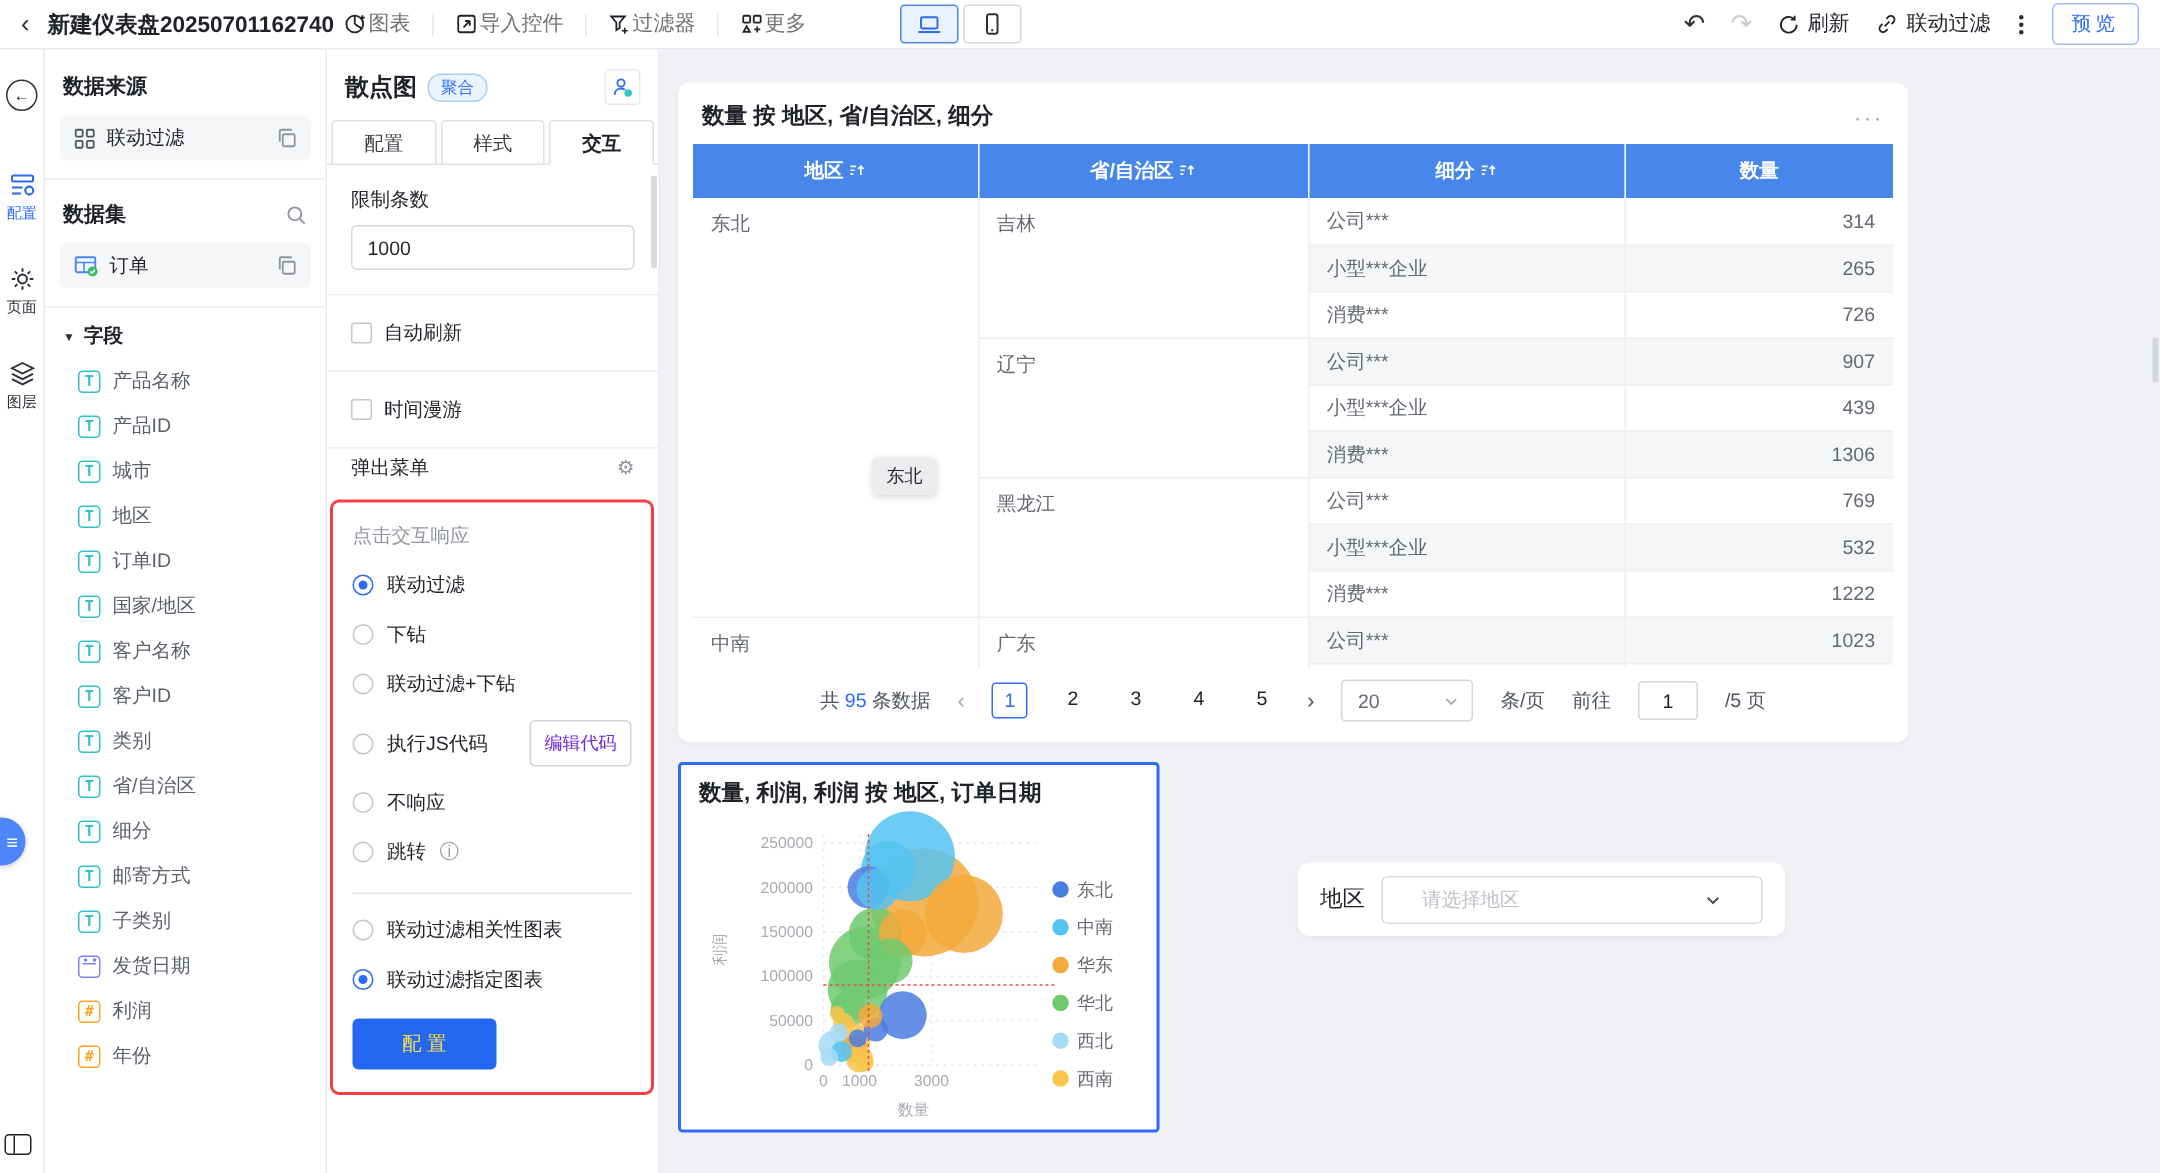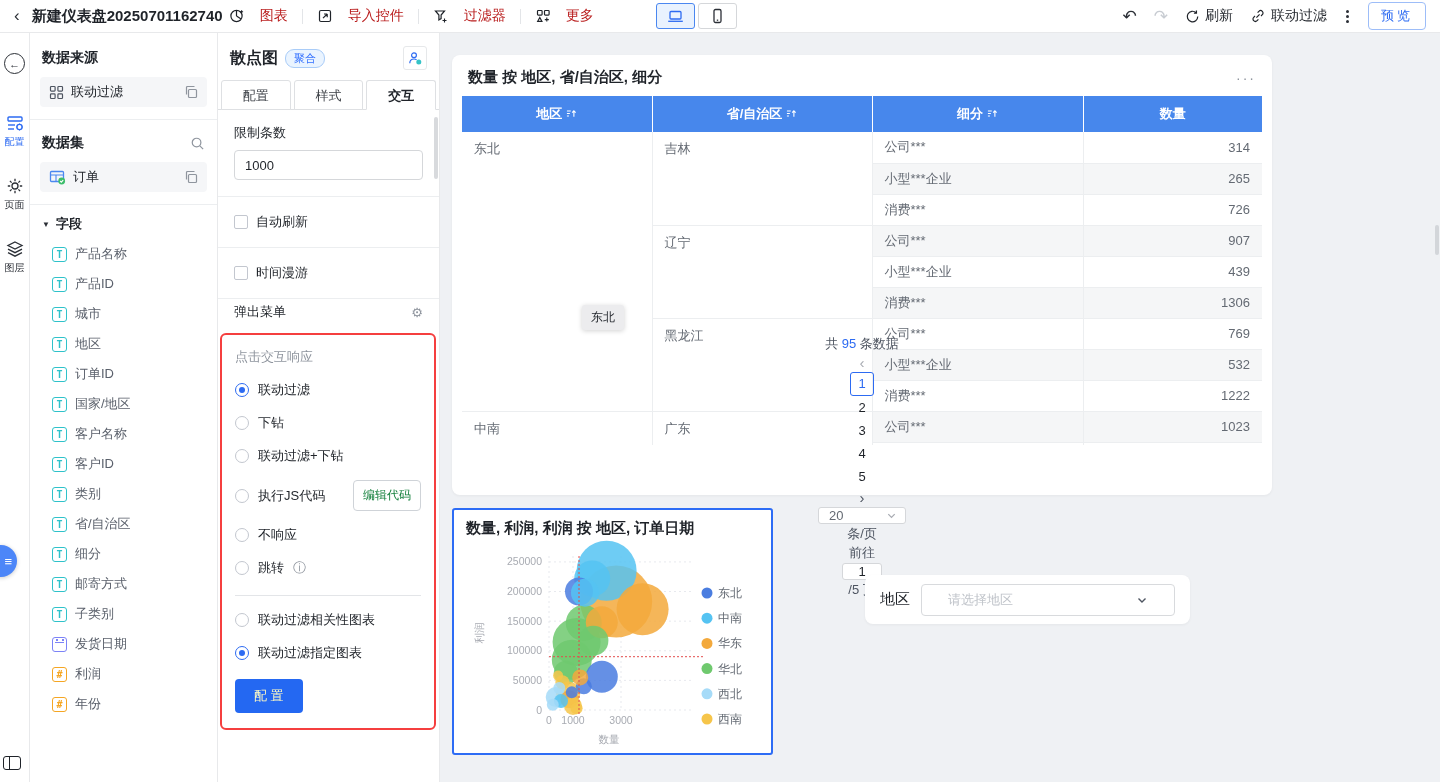--- a/index.html
+++ b/index.html
@@ -4,21 +4,21 @@
 <style>
   * { margin:0; padding:0; box-sizing:border-box; }
   html,body { width:1440px; height:782px; overflow:hidden; background:#fff;
     font-family:"Liberation Sans","DejaVu Sans",sans-serif; color:#1f2329; }
   svg { display:block; }
   
   .topbar { height:33px; background:#fff; border-bottom:1px solid #e8e9eb;
     display:flex; align-items:center; padding:0 14px; font-size:14px; }
   .back-arrow { font-size:17px; color:#2b2f36; margin-right:12px; cursor:pointer; }
   .doc-title { font-weight:bold; font-size:15px; margin-right:6px; white-space:nowrap; }
-  .tb-tool { display:flex; align-items:center; gap:15px; color:#b91c1c; cursor:pointer; white-space:nowrap; }
+  .tb-tool { display:flex; align-items:center; gap:1px; color:#737373; cursor:pointer; white-space:nowrap; }
   .tb-sep { width:1px; height:15px; background:#e3e5e8; margin:0 14px; }
   .device-group { display:flex; gap:3px; margin-left:62px; }
   .device-btn { width:39px; height:26px; display:flex; align-items:center; justify-content:center;
     border:1px solid #d5d7da; border-radius:3px; background:#fff; }
   .device-btn.active { background:#e9f2fe; border-color:#4a87f0; }
   .tb-right { margin-left:auto; display:flex; align-items:center; gap:17px; }
   .undo { font-size:17px; color:#2b2f36; }
   .redo { font-size:17px; color:#c8ccd2; }
   .tb-action { display:flex; align-items:center; gap:5px; cursor:pointer; }
   .kebab { display:flex; flex-direction:column; gap:2px; padding:2px; cursor:pointer; }
@@ -104,46 +104,46 @@
   .gear { margin-left:auto; color:#8f959e; font-size:13px; cursor:pointer; }
   .red-box { border:2px solid #f53f3f; border-radius:6px; margin:12px 3px 0 2px; padding:13px 13px 15px; }
   .radio-row { display:flex; align-items:center; gap:9px; font-size:13px; color:#1f2329;
     margin-top:15px; cursor:pointer; min-height:16px; }
   .radio { width:14px; height:14px; border-radius:50%; border:1px solid #c3c7cf; background:#fff;
     flex:0 0 14px; position:relative; }
   .radio.on { border-color:#2d6bf2; }
   .radio.on::after { content:""; position:absolute; left:3px; top:3px; width:6px; height:6px;
     border-radius:50%; background:#2d6bf2; }
   .mini-btn { margin-left:auto; border:1px solid #cfd3d8; background:#fff; border-radius:4px;
-    font-size:12px; color:#15803d; padding:6px 9px; cursor:pointer; font-family:inherit; }
+    font-size:12px; color:#6d28d9; padding:6px 9px; cursor:pointer; font-family:inherit; }
   .info-i { color:#8f959e; font-size:13px; }
   .red-divider { height:1px; background:#e3e5e8; margin:18px 0 2px; }
-  .config-btn { margin-top:17px; background:#2468f2; color:#fef9c3; border:none; border-radius:4px;
-    font-size:13px; padding:8px 19px; cursor:pointer; font-family:inherit; }
+  .config-btn { margin-top:17px; background:#2468f2; color:#fde047; border:none; border-radius:4px;
+    font-size:13px; padding:8px 33px; cursor:pointer; font-family:inherit; }
   
   .canvas { flex:1; background:#eff1f4; position:relative; }
   .card { background:#fff; border-radius:8px; box-shadow:0 1px 3px rgba(31,35,41,.05); }
   .table-card { position:absolute; left:12px; top:22px; width:820px; height:440px; }
   .card-head { display:flex; align-items:center; justify-content:space-between; padding:13px 16px 9px; }
   .card-title { font-size:15px; font-weight:bold; color:#1f2329; }
   .more-dots { color:#8f959e; font-size:14px; letter-spacing:2px; cursor:pointer; }
   .tbl-wrap { margin:0 10px; overflow:hidden; height:349px; }
   table.dtable { border-collapse:collapse; width:800px; table-layout:fixed; font-size:13px; }
   .dtable th { background:#4787ec; color:#fff; font-weight:bold; height:36px; text-align:center;
     border-right:1px solid #fff; cursor:pointer; }
   .dtable th:last-child { border-right:none; }
   .dtable th .sort { display:inline-block; vertical-align:-1px; margin-left:4px; }
   .dtable td { height:31px; border-bottom:1px solid #eceef0; border-right:1px solid #eceef0;
     color:#646a73; padding:0 12px; }
   .dtable td.val { text-align:right; }
   .dtable td.merged { vertical-align:top; padding-top:8px; background:#fff; }
   .dtable td.shade { background:#f5f6f7; }
   .dtable td:last-child { border-right:none; }
-  .pager { display:flex; align-items:center; justify-content:center; gap:1px; height:44px;
-    font-size:13px; color:#4e5561;flex-direction:column; }
+  .pager { display:flex; align-items:center; justify-content:center; gap:18px; height:44px;
+    font-size:13px; color:#4e5561; }
   .pager .blue { color:#2d6bf2; }
   .pg-arrow { color:#a8abb2; font-size:15px; cursor:pointer; }
   .pg-arrow.on { color:#4e5561; }
   .pg-num { min-width:24px; height:24px; line-height:22px; text-align:center; border-radius:3px;
     cursor:pointer; color:#1f2329; }
   .pg-num.cur { border:1px solid #2d6bf2; color:#2d6bf2; }
   .size-select { width:88px; height:28px; border:1px solid #d5d7da; border-radius:3px;
     display:flex; align-items:center; padding:0 8px 0 10px; cursor:pointer; background:#fff; }
   .size-select .v { flex:1; color:#646a73; }
   .goto-input { width:40px; height:26px; border:1px solid #d5d7da; border-radius:3px;

